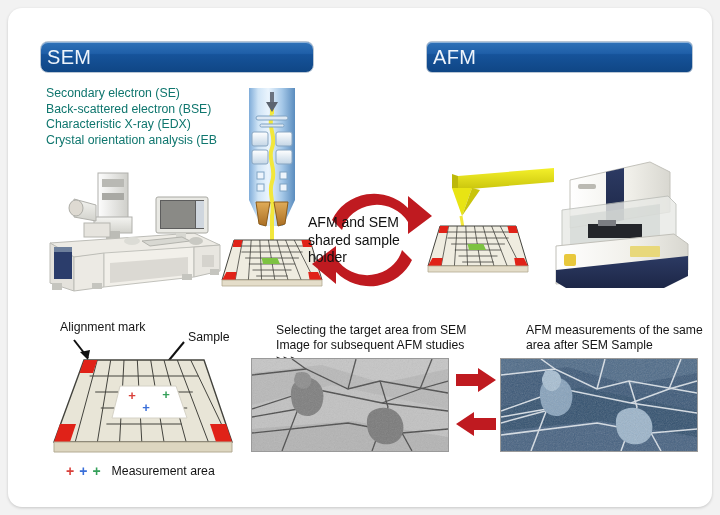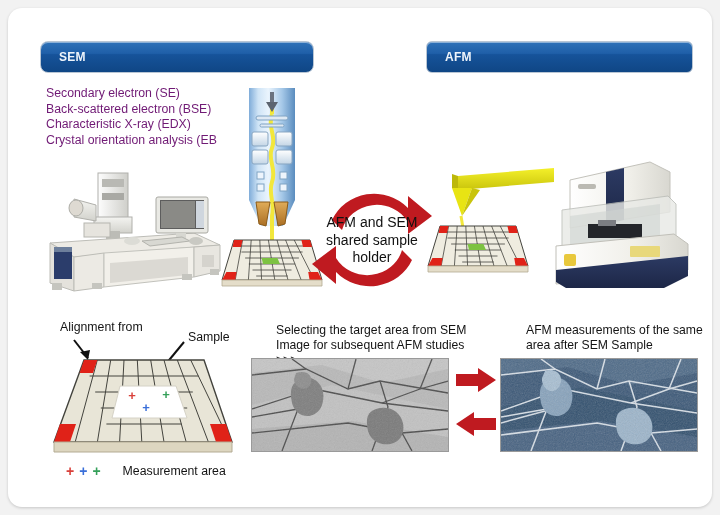--- a/index.html
+++ b/index.html
@@ -8,45 +8,45 @@
   #card{position:absolute;left:8px;top:8px;width:704px;height:499px;
         background:#ffffff;border-radius:14px;
         box-shadow:0 1px 3px rgba(0,0,0,.18);overflow:hidden;}
 
   
   .badge{position:absolute;height:30px;border-radius:8px;
          background:linear-gradient(to bottom,#2f72b8 0%,#1f5fa8 38%,#16539a 42%,#0f4685 100%);
          border:1px solid #b9c6d4;
          box-shadow:inset 0 1px 0 rgba(255,255,255,.45);
          display:flex;align-items:center;}
-  .badge span{color:#eef4fb;font-size:12px;padding-left:18px;letter-spacing:.3px;font-weight:bold;}
+  .badge span{color:#eef4fb;font-size:20px;padding-left:6px;letter-spacing:.3px;}
   #badge-sem{left:32px;top:33px;width:272px;}
   #badge-afm{left:418px;top:33px;width:265px;border-radius:6px;}
 
   
-  .desc{position:absolute;font-size:12.3px;line-height:15.6px;color:#701a75;
+  .desc{position:absolute;font-size:12.3px;line-height:15.6px;color:#0f766e;
         white-space:pre-line;}
   #desc-sem{left:38px;top:78px;width:260px;}
   #desc-afm{left:421px;top:78px;width:292px;}
 
   
   .ph{position:absolute;overflow:hidden;}
 
   
   #sem-photo{left:36px;top:163px;width:180px;height:125px;}
 
   
   #sem-col-wrap{position:absolute;left:218px;top:78px;width:92px;height:205px;}
 
   
   .grid-holder{position:absolute;}
 
   
   #cycle{position:absolute;left:300px;top:178px;width:128px;height:108px;}
-  #cycle .lbl{position:absolute;left:0;top:28px;width:128px;text-align:center;
+  #cycle .lbl{position:absolute;left:0;top:28px;width:128px;
       font-size:14px;line-height:17.5px;color:#111;}
 
   
   #afm-tip{position:absolute;left:420px;top:158px;width:128px;height:70px;}
 
   
   #afm-photo{left:540px;top:142px;width:150px;height:140px;}
 
   
   .callout{position:absolute;font-size:12.3px;color:#141414;}
@@ -279,21 +279,21 @@
       <rect x="40" y="74" width="54" height="14" fill="#23252a"></rect>
       <rect x="50" y="70" width="18" height="6" fill="#7b7d82"></rect>
 
       <path d="M8 96 L126 84 L140 94 L140 120 L8 134 Z" fill="url(#afmw)" stroke="#c0bfb8"></path>
       <path d="M8 120 L140 106 L140 126 L116 138 L18 138 L8 132 Z" fill="url(#afmb)"></path>
       <rect x="16" y="104" width="12" height="12" rx="2" fill="#e8c83c"></rect>
       <rect x="82" y="96" width="30" height="11" rx="1" fill="#e8d87a"></rect>
     </svg>
   </div>
 
-  <div class="callout" style="left:52px;top:312px;">Alignment from</div>
+  <div class="callout" style="left:52px;top:312px;">Alignment mark</div>
   <div class="callout" style="left:180px;top:322px;">Sample</div>
 
   <div style="position:absolute;left:36px;top:330px;width:200px;height:122px;">
     <svg width="200" height="122" viewBox="0 0 200 122">
 
       <path d="M30 2 L44 20" stroke="#111" stroke-width="2"></path>
       <path d="M44 22 L36 14 L46 12 Z" fill="#111"></path>
       <path d="M140 4 L112 38" stroke="#111" stroke-width="2"></path>
       <path d="M110 40 L116 29 L122 37 Z" fill="#111"></path>
 
@@ -325,21 +325,21 @@
       </g>
 
       <path d="M10 104 L188 104 L188 114 L10 114 Z" fill="#ddd6c0" stroke="#b3ab93"></path>
     </svg>
   </div>
 
   <div style="position:absolute;left:58px;top:455px;display:flex;align-items:center;gap:5px;">
     <span style="color:#d9403a;font-weight:bold;font-size:14px;">+</span>
     <span style="color:#3a6fd9;font-weight:bold;font-size:14px;">+</span>
     <span style="color:#35a05a;font-weight:bold;font-size:14px;">+</span>
-    <span style="font-size:12.3px;color:#141414;margin-left:17px;">Measurement area</span>
+    <span style="font-size:12.3px;color:#141414;margin-left:6px;">Measurement area</span>
   </div>
 
   <div class="capt" style="left:244px;top:315px;width:210px;">Selecting the target area from SEM
 Image for subsequent AFM studies &gt;&gt;&gt;</div>
   <div class="capt" style="left:494px;top:315px;width:200px;">AFM measurements of the same
 area after SEM Sample</div>
 
   <div class="ph" id="sem-micro">
     <svg width="196" height="92" viewBox="0 0 196 92">
       <defs>

